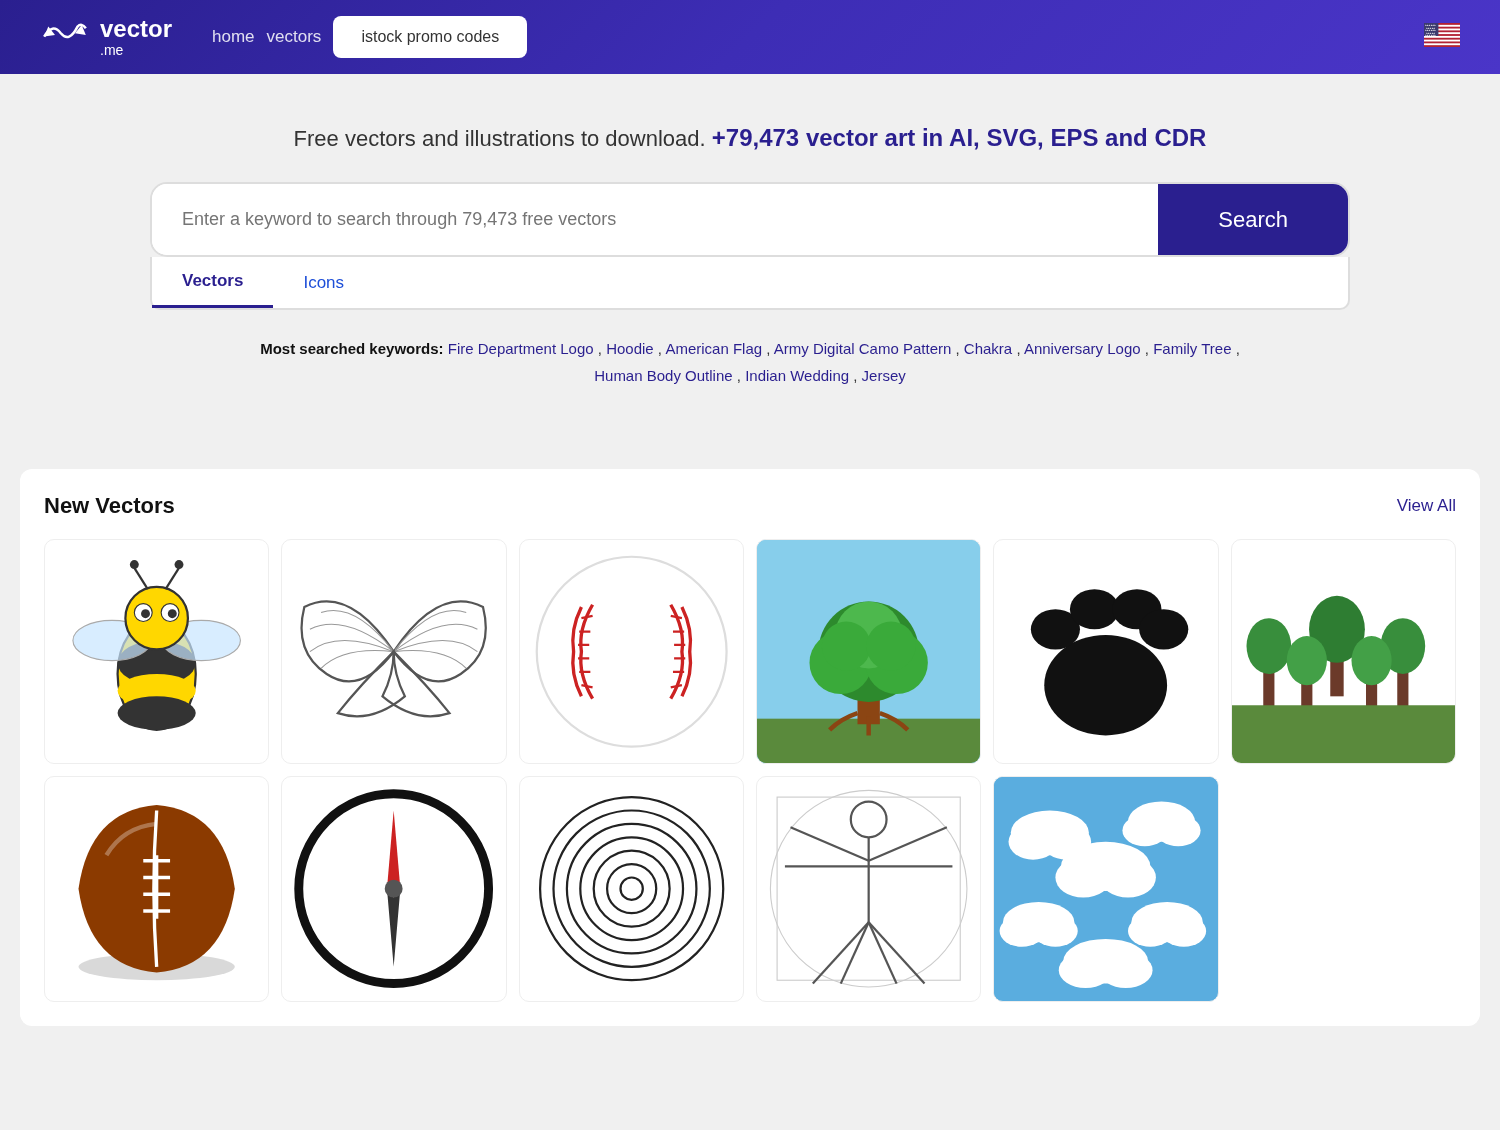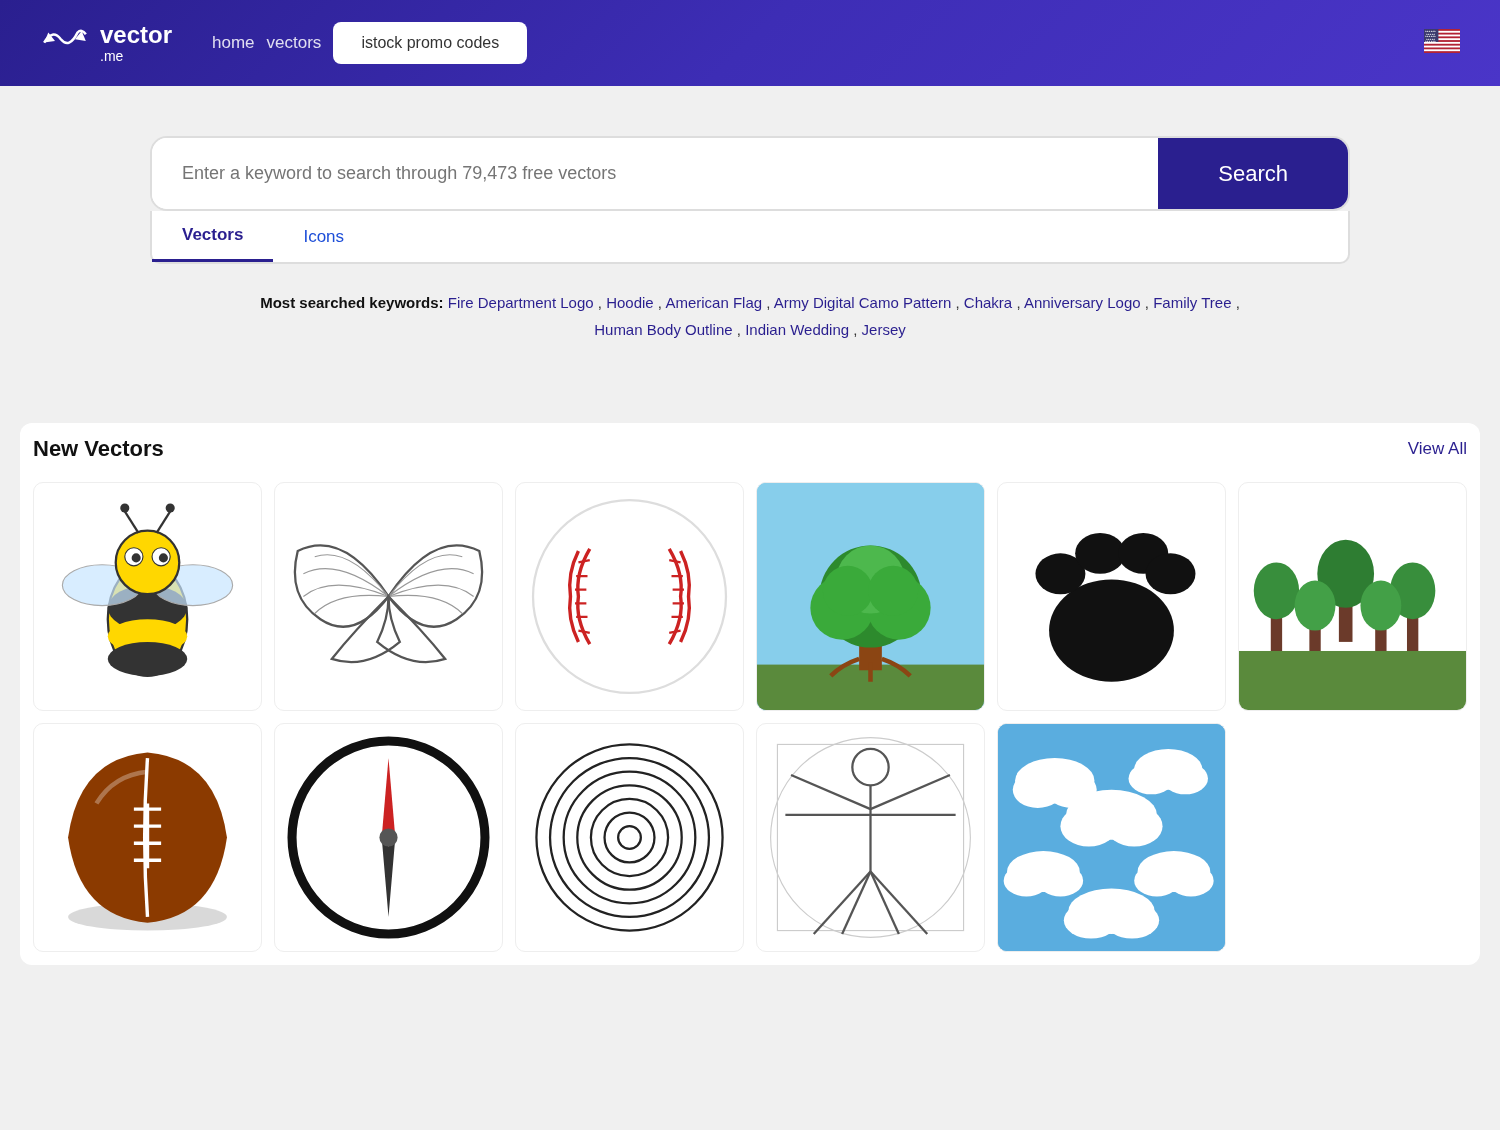--- a/index.html
+++ b/index.html
@@ -1,21 +1,21 @@
 <!DOCTYPE html>
 <html><head>
   <meta charset="utf-8">
   <style>
     * { box-sizing: border-box; margin: 0; padding: 0; }
     body { font-family: Arial, Helvetica, sans-serif; background: #f0f0f0; min-width: 1500px; }
 
     
     .header {
       background: linear-gradient(135deg, #2a1f8f 0%, #3d2db5 50%, #4a35c8 100%);
-      height: 86px;
+      height: 74px;
       display: flex;
       align-items: center;
       padding: 7px 40px;
     }
     .logo-area {
       display: flex;
       align-items: center;
       margin-right: 40px;
     }
     .logo-icon {
@@ -142,21 +142,21 @@
       color: #2a1f8f;
       text-decoration: none;
     }
 
     
     .vectors-section {
       max-width: 1460px;
       margin: 40px auto 20px;
       background: white;
       border-radius: 12px;
-      padding: 13px;
+      padding: 24px;
     }
     .vectors-header {
       display: flex;
       justify-content: space-between;
       align-items: center;
       margin-bottom: 20px;
     }
     .vectors-title {
       font-size: 22px;
       font-weight: bold;
@@ -238,20 +238,24 @@
         <text x="2" y="5.5">★★★★★</text>
         <text x="1" y="8">★★★★★★</text>
         <text x="2" y="10.5">★★★★★</text>
         <text x="1" y="13">★★★★★★</text>
       </g>
     </svg>
   </div>
 </header>
 
 <section class="hero">
+  <p class="hero-text">
+    <span>Free vectors and illustrations to download.</span>
+    <strong>+79,473 vector art in AI, SVG, EPS and CDR</strong>
+  </p>
 
   <div class="search-container">
     <div class="search-box">
       <input class="search-input" type="text" placeholder="Enter a keyword to search through 79,473 free vectors" style="">
       <button class="search-btn">Search</button>
     </div>
     <div class="search-tabs">
       <button class="search-tab active">Vectors</button>
       <button class="search-tab">Icons</button>
     </div>

